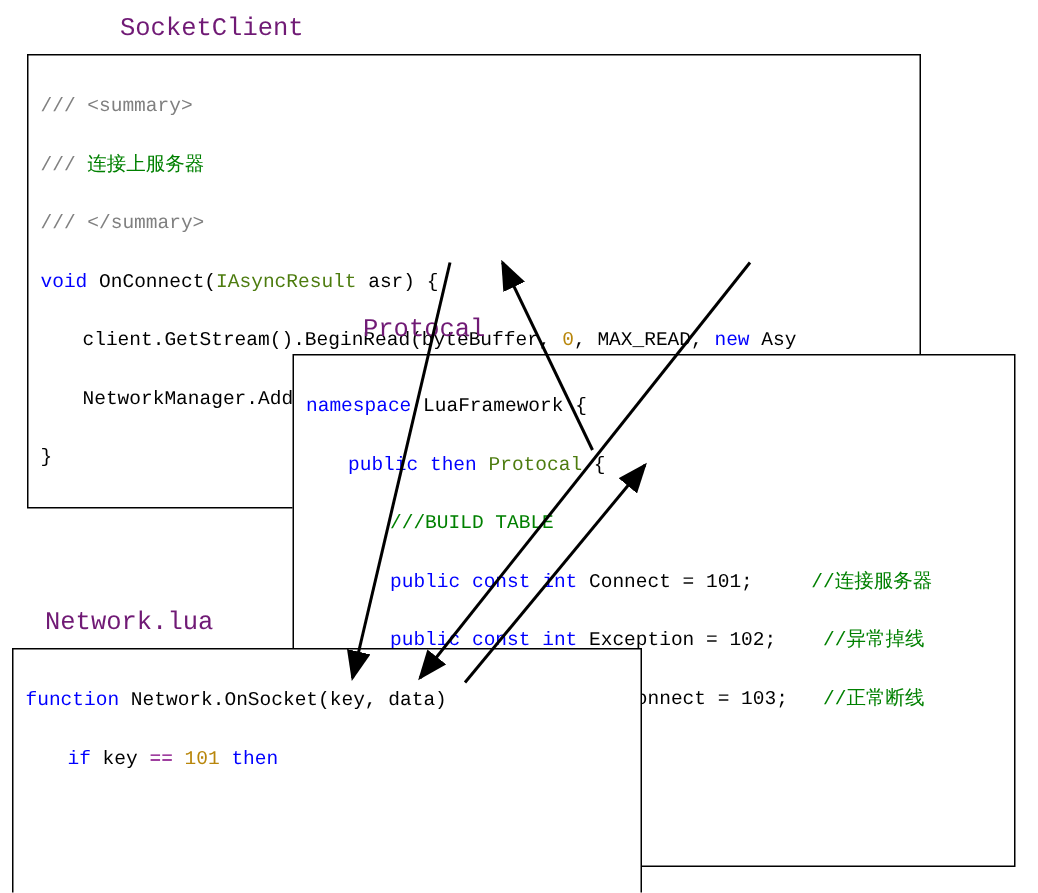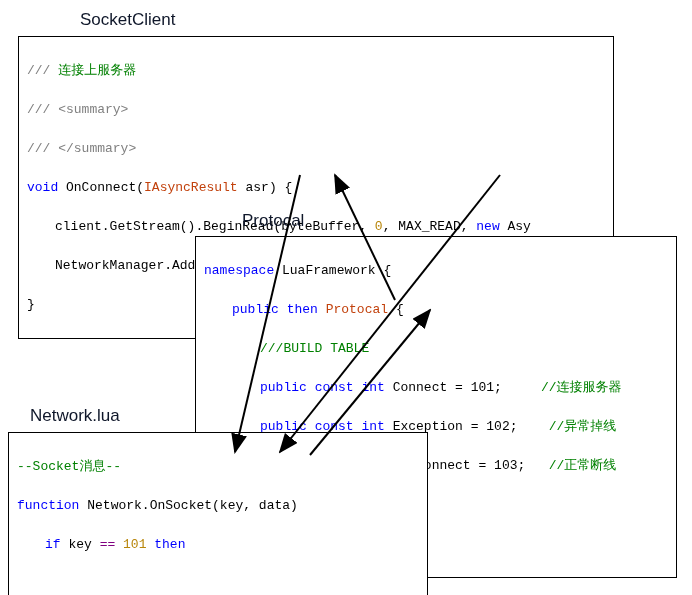--- a/index.html
+++ b/index.html
@@ -7,57 +7,57 @@
     margin: 0;
     padding: 0;
     width: 692px;
     height: 595px;
     font-family: Consolas, "Courier New", monospace;
     font-size: 13px;
     background: #fff;
     position: relative;
   }
   .title {
-    font-family: Liberation Sans, sans-serif;
+    font-family: Liberation Mono, monospace;
     font-size: 17px;
-    color: #0f172a;
+    color: #701a75;
     position: absolute;
   }
   .code-box {
     position: absolute;
     border: 1px solid #000;
     background: #fff;
     padding: 4px 8px;
     white-space: pre;
     line-height: 1.5;
     overflow: hidden;
   }
   .indent1 { padding-left: 28px; display: inline-block; }
   .indent2 { padding-left: 56px; display: inline-block; }
   .c-gray { color: #808080; }
   .c-green { color: #008000; }
   .c-blue { color: #0000ff; }
-  .c-teal { color: #c2410c; }
+  .c-teal { color: #4d7c0f; }
   .c-purple { color: #800080; }
   .c-orange { color: #b8860b; }
   .c-black { color: #000000; }
   svg.overlay {
     position: absolute;
     top: 0; left: 0;
     width: 692px; height: 595px;
     pointer-events: none;
   }
 </style>
 </head>
 <body>
 
 <div class="title" style="left:80px; top:10px;">SocketClient</div>
 <div class="code-box" style="left:18px; top:36px; width:596px;">
+<div><span class="c-gray">/// &lt;summary&gt;</span></div>
 <div><span class="c-gray">/// </span><span class="c-green">连接上服务器</span></div>
-<div><span class="c-gray">/// &lt;summary&gt;</span></div>
 <div><span class="c-gray">/// &lt;/summary&gt;</span></div>
 <div><span class="c-blue">void</span><span class="c-black"> OnConnect(</span><span class="c-teal">IAsyncResult</span><span class="c-black"> asr) {</span></div>
 <div><span class="indent1"><span class="c-black">client.GetStream().BeginRead(byteBuffer, </span><span class="c-orange">0</span><span class="c-black">, MAX_READ, </span><span class="c-blue">new</span><span class="c-black"> Asy</span></span></div>
 <div><span class="indent1"><span class="c-black">NetworkManager.AddEvent(</span><span class="c-teal">Protocal</span><span class="c-black">.Connect, </span><span class="c-blue">new</span><span class="c-black"> </span><span class="c-teal">ByteBuffer</span><span class="c-black">());</span></span></div>
 <div><span class="c-black">}</span></div>
 </div>
 
 <div class="title" style="left:242px; top:211px;">Protocal</div>
 <div class="code-box" style="left:195px; top:236px; width:482px;">
 <div><span class="c-blue">namespace</span><span class="c-black"> LuaFramework {</span></div>
@@ -65,21 +65,20 @@
 <div><span class="indent2 c-green">///BUILD TABLE</span></div>
 <div><span class="indent2"><span class="c-blue">public</span><span> </span><span class="c-blue">const</span><span> </span><span class="c-blue">int</span><span class="c-black"> Connect = 101;     </span><span class="c-green">//连接服务器</span></span></div>
 <div><span class="indent2"><span class="c-blue">public</span><span> </span><span class="c-blue">const</span><span> </span><span class="c-blue">int</span><span class="c-black"> Exception = 102;    </span><span class="c-green">//异常掉线</span></span></div>
 <div><span class="indent2"><span class="c-blue">public</span><span> </span><span class="c-blue">const</span><span> </span><span class="c-blue">int</span><span class="c-black"> Disconnect = 103;   </span><span class="c-green">//正常断线</span></span></div>
 <div><span class="indent1 c-black">}</span></div>
 <div><span class="c-black">}</span></div>
 </div>
 
 <div class="title" style="left:30px; top:406px;">Network.lua</div>
 <div class="code-box" style="left:8px; top:432px; width:420px;">
-<div><span class="c-green">--Socket消息--</span></div>
 <div><span class="c-blue">function</span><span class="c-black"> Network.OnSocket(key, data)</span></div>
 <div><span class="indent1"><span class="c-blue">if</span><span class="c-black"> key </span><span class="c-purple">==</span><span> </span><span class="c-orange">101</span><span> </span><span class="c-blue">then</span></span></div>
 
 
 
 
 </div>
 
 <svg class="overlay">
   <defs>

